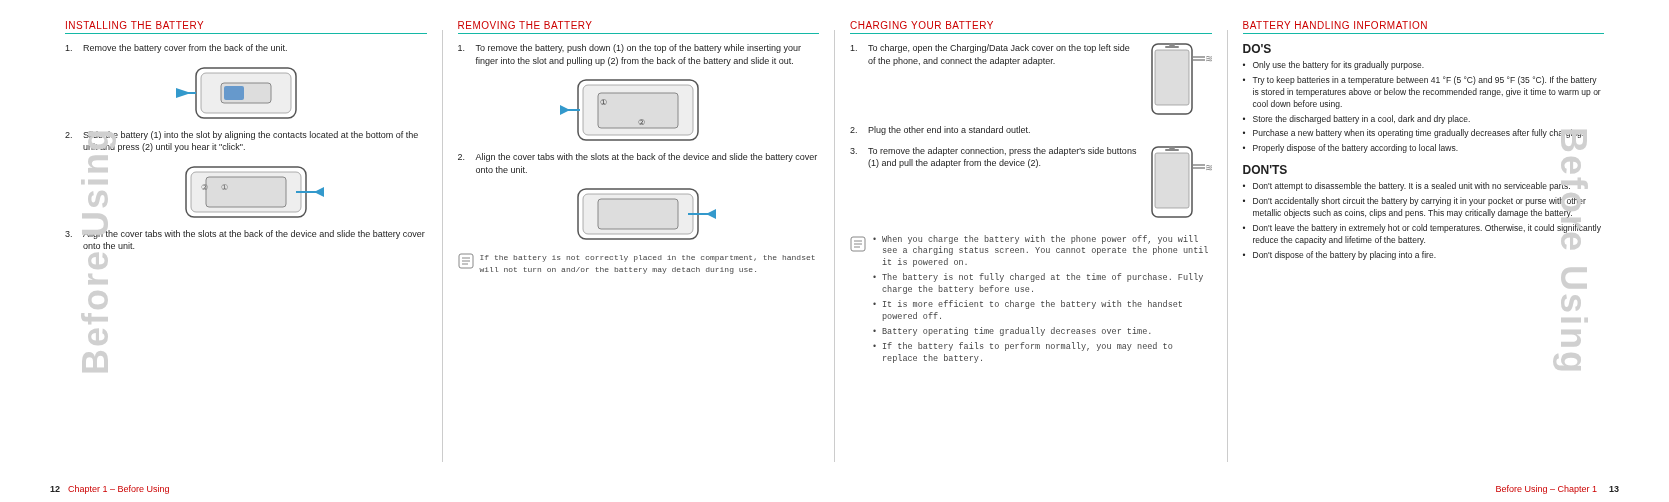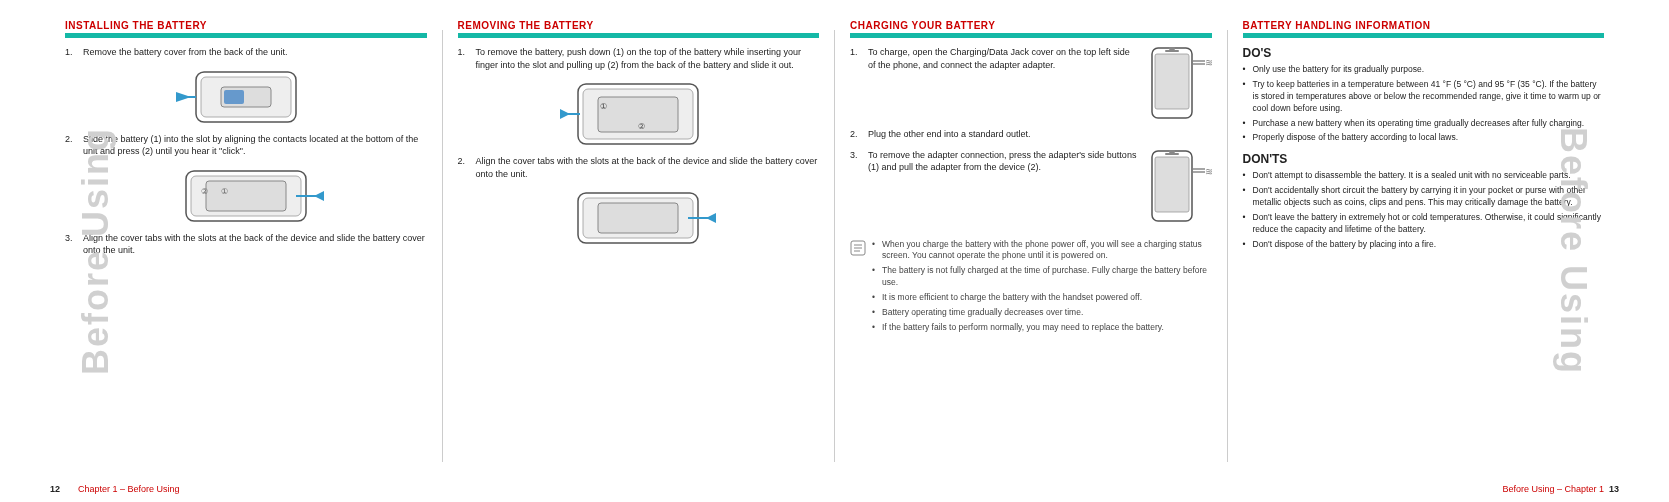--- a/index.html
+++ b/index.html
@@ -64,26 +64,26 @@
     }
 
     .column-divider {
       width: 1px;
       background: #ccc;
       margin: 10px 0;
     }
 
     .section-title {
       font-size: 10px;
-      font-weight: bold;
+      font-weight: normal;
       color: #cc0000;
       text-transform: uppercase;
       letter-spacing: 0.5px;
       margin-bottom: 8px;
-      border-bottom: 5px solid #14b8a6;
+      border-bottom: 1px solid #14b8a6;
       padding-bottom: 2px;
     }
 
     .step {
       display: flex;
       margin-bottom: 8px;
       font-size: 9px;
       line-height: 1.4;
     }
 
@@ -135,20 +135,21 @@
       left: 0;
     }
 
     .note-box {
       display: flex;
       align-items: flex-start;
       margin-top: 8px;
       font-size: 8px;
       line-height: 1.4;
       color: #444;
+      font-family: Liberation Mono, monospace;
     }
 
     .note-icon {
       min-width: 18px;
       margin-right: 4px;
       margin-top: 1px;
     }
 
     .footer {
       position: absolute;
@@ -157,26 +158,26 @@
       right: 0;
       display: flex;
       justify-content: space-between;
       padding: 0 50px;
       font-size: 9px;
       color: #cc0000;
     }
 
     .footer-left {
       display: flex;
-      gap: 18px;
+      gap: 8px;
     }
 
     .footer-right {
       display: flex;
-      gap: 5px;
+      gap: 12px;
     }
 
     .footer-page-num {
       color: #222;
       font-weight: bold;
     }
 
     .footer-chapter {
       color: #cc0000;
     }
@@ -272,20 +273,31 @@
         <svg width="160" height="60" viewBox="0 0 160 60">
           <rect x="20" y="5" width="120" height="50" rx="8" ry="8" fill="none" stroke="#555" stroke-width="1.5"></rect>
           <rect x="25" y="10" width="110" height="40" rx="5" ry="5" fill="#eee" stroke="#999" stroke-width="0.8"></rect>
           <rect x="40" y="15" width="80" height="30" rx="3" fill="#ddd" stroke="#888" stroke-width="1"></rect>
 
           <polygon points="148,30 158,25 158,35" fill="#3399cc"></polygon>
           <line x1="130" y1="30" x2="158" y2="30" stroke="#3399cc" stroke-width="2"></line>
         </svg>
       </div>
 
+      <div class="note-box">
+        <div class="note-icon">
+          <svg width="16" height="16" viewBox="0 0 16 16">
+            <rect x="1" y="1" width="14" height="14" rx="2" fill="none" stroke="#888" stroke-width="1"></rect>
+            <line x1="4" y1="5" x2="12" y2="5" stroke="#888" stroke-width="1"></line>
+            <line x1="4" y1="8" x2="12" y2="8" stroke="#888" stroke-width="1"></line>
+            <line x1="4" y1="11" x2="10" y2="11" stroke="#888" stroke-width="1"></line>
+          </svg>
+        </div>
+        <span>If the battery is not correctly placed in the compartment, the handset will not turn on and/or the battery may detach during use.</span>
+      </div>
     </div>
 
     <div class="column-divider"></div>
 
     <div class="column">
       <div class="section-title">CHARGING YOUR BATTERY</div>
 
       <div style="display:flex; gap:8px;">
         <div style="flex:1;">
           <div class="step">
@@ -361,20 +373,21 @@
 
     <div class="column-divider"></div>
 
     <div class="column">
       <div class="section-title">BATTERY HANDLING INFORMATION</div>
 
       <div class="sub-section-title">DO'S</div>
       <ul class="bullet-list">
         <li>Only use the battery for its gradually purpose.</li>
         <li>Try to keep batteries in a temperature between 41 °F (5 °C) and 95 °F (35 °C). If the battery is stored in temperatures above or below the recommended range, give it time to warm up or cool down before using.</li>
+        <li>Store the discharged battery in a cool, dark and dry place.</li>
         <li>Purchase a new battery when its operating time gradually decreases after fully charging.</li>
         <li>Properly dispose of the battery according to local laws.</li>
       </ul>
 
       <div class="sub-section-title">DON'TS</div>
       <ul class="bullet-list">
         <li>Don't attempt to disassemble the battery. It is a sealed unit with no serviceable parts.</li>
         <li>Don't accidentally short circuit the battery by carrying it in your pocket or purse with other metallic objects such as coins, clips and pens. This may critically damage the battery.</li>
         <li>Don't leave the battery in extremely hot or cold temperatures. Otherwise, it could significantly reduce the capacity and lifetime of the battery.</li>
         <li>Don't dispose of the battery by placing into a fire.</li>

